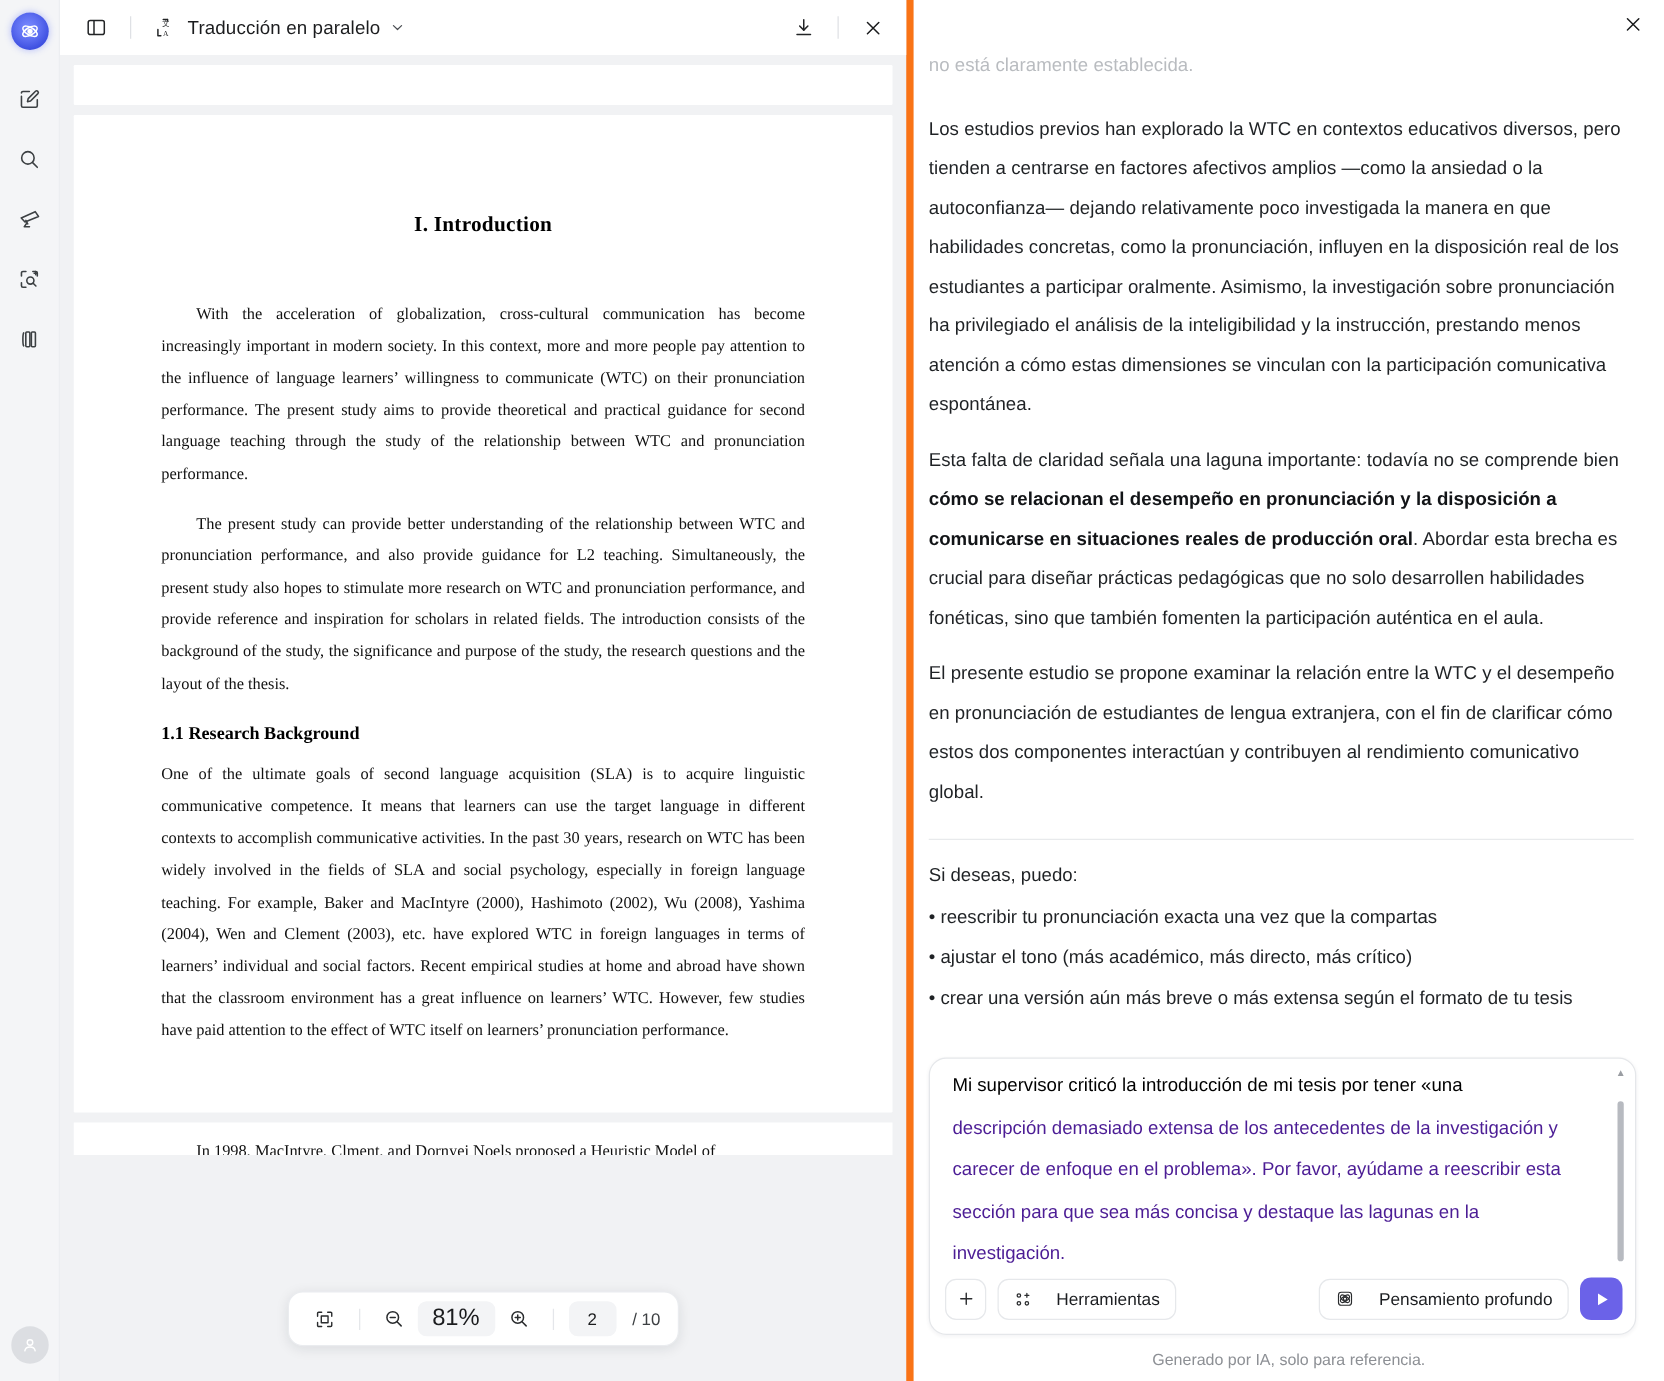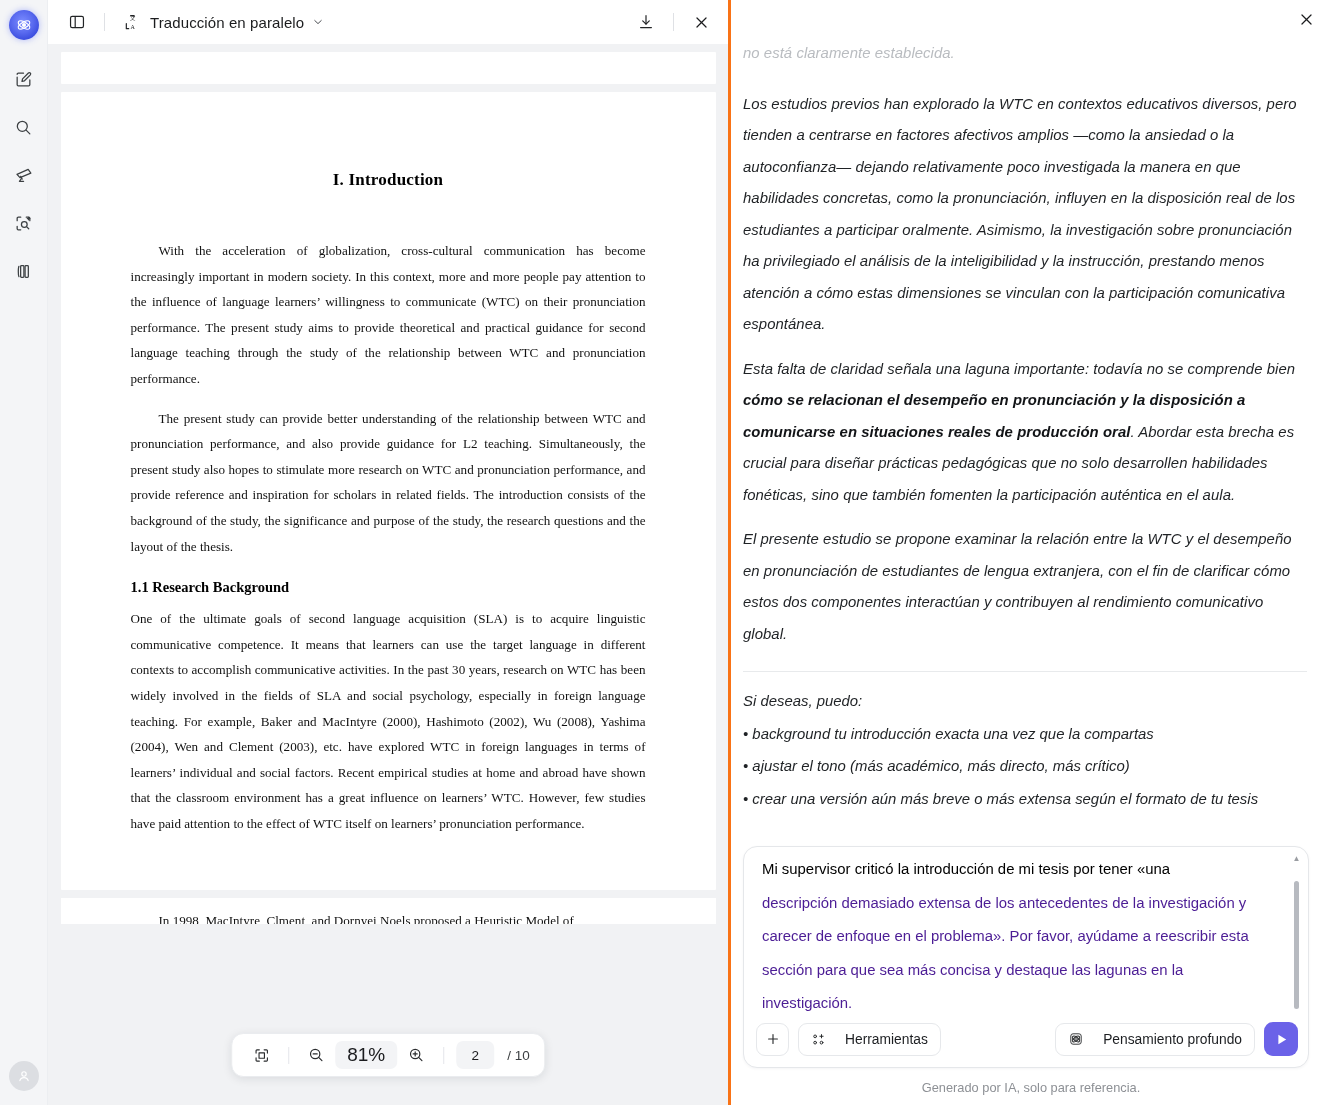--- a/index.html
+++ b/index.html
@@ -38,21 +38,21 @@
     width: 30px; height: 30px; border-radius: 50%;
     background: #dcdee2; display: flex; align-items: center; justify-content: center;
     color: #ffffff;
   }
 
   
   .pdf-pane {
     width: 683px; flex: 0 0 683px; height: 1105px;
     display: flex; flex-direction: column;
     background: #f1f2f4;
-    border-right: 3px solid #f97316;
+    border-right: 6px solid #f97316;
     position: relative;
   }
   .pdf-header {
     height: 44px; flex: 0 0 44px; background: #ffffff;
     display: flex; align-items: center; padding: 0 12px 0 14px;
     gap: 2px;
   }
   .hdr-icon-btn {
     width: 30px; height: 30px; border-radius: 7px; cursor: pointer;
     display: flex; align-items: center; justify-content: center; color: #222426;
@@ -132,21 +132,21 @@
   .chat-close {
     position: absolute; top: 4px; right: 10px;
     width: 30px; height: 30px; border-radius: 7px; cursor: pointer;
     display: flex; align-items: center; justify-content: center; color: #1b1c1e;
   }
 
   .chat-scroll {
     flex: 1 1 auto; overflow: hidden;
     padding: 38px 24px 0 12px;
   }
-  .msg { max-width: 572px; font-style: italic; }
+  .msg { max-width: 572px; }
   .msg p {
     font-size: 14.9px; line-height: 31.5px; color: #1f2225;
     margin-bottom: 13px; letter-spacing: .05px;
   }
   .msg p.faded { color: #b9bcc0; margin-bottom: 19px; }
   .msg p strong { font-weight: bold; color: #121417; }
   .msg hr {
     border: none; border-top: 1px solid #e8eaec; margin: 21px 0 15px 0;
   }
   .msg .list-line { font-size: 14.9px; line-height: 29.5px; color: #1f2225; margin-bottom: 3px; }
@@ -374,21 +374,21 @@
 
         <p>Los estudios previos han explorado la WTC en contextos educativos diversos, pero tienden a centrarse en factores afectivos amplios —como la ansiedad o la autoconfianza— dejando relativamente poco investigada la manera en que habilidades concretas, como la pronunciación, influyen en la disposición real de los estudiantes a participar oralmente. Asimismo, la investigación sobre pronunciación ha privilegiado el análisis de la inteligibilidad y la instrucción, prestando menos atención a cómo estas dimensiones se vinculan con la participación comunicativa espontánea.</p>
 
         <p><span>Esta falta de claridad señala una laguna importante: todavía no se comprende bien </span><strong>cómo se relacionan el desempeño en pronunciación y la disposición a comunicarse en situaciones reales de producción oral</strong><span>. Abordar esta brecha es crucial para diseñar prácticas pedagógicas que no solo desarrollen habilidades fonéticas, sino que también fomenten la participación auténtica en el aula.</span></p>
 
         <p>El presente estudio se propone examinar la relación entre la WTC y el desempeño en pronunciación de estudiantes de lengua extranjera, con el fin de clarificar cómo estos dos componentes interactúan y contribuyen al rendimiento comunicativo global.</p>
 
         <hr>
 
         <div class="list-line">Si deseas, puedo:</div>
-        <div class="list-line">• background tu introducción exacta una vez que la compartas</div>
+        <div class="list-line">• reescribir tu pronunciación exacta una vez que la compartas</div>
         <div class="list-line">• ajustar el tono (más académico, más directo, más crítico)</div>
         <div class="list-line">• crear una versión aún más breve o más extensa según el formato de tu tesis</div>
 
         <p style="margin-top:18px">Solo envíame el fragmento actual.</p>
 
       </div>
     </div>
 
     <div class="composer-wrap">
       <div class="composer">

